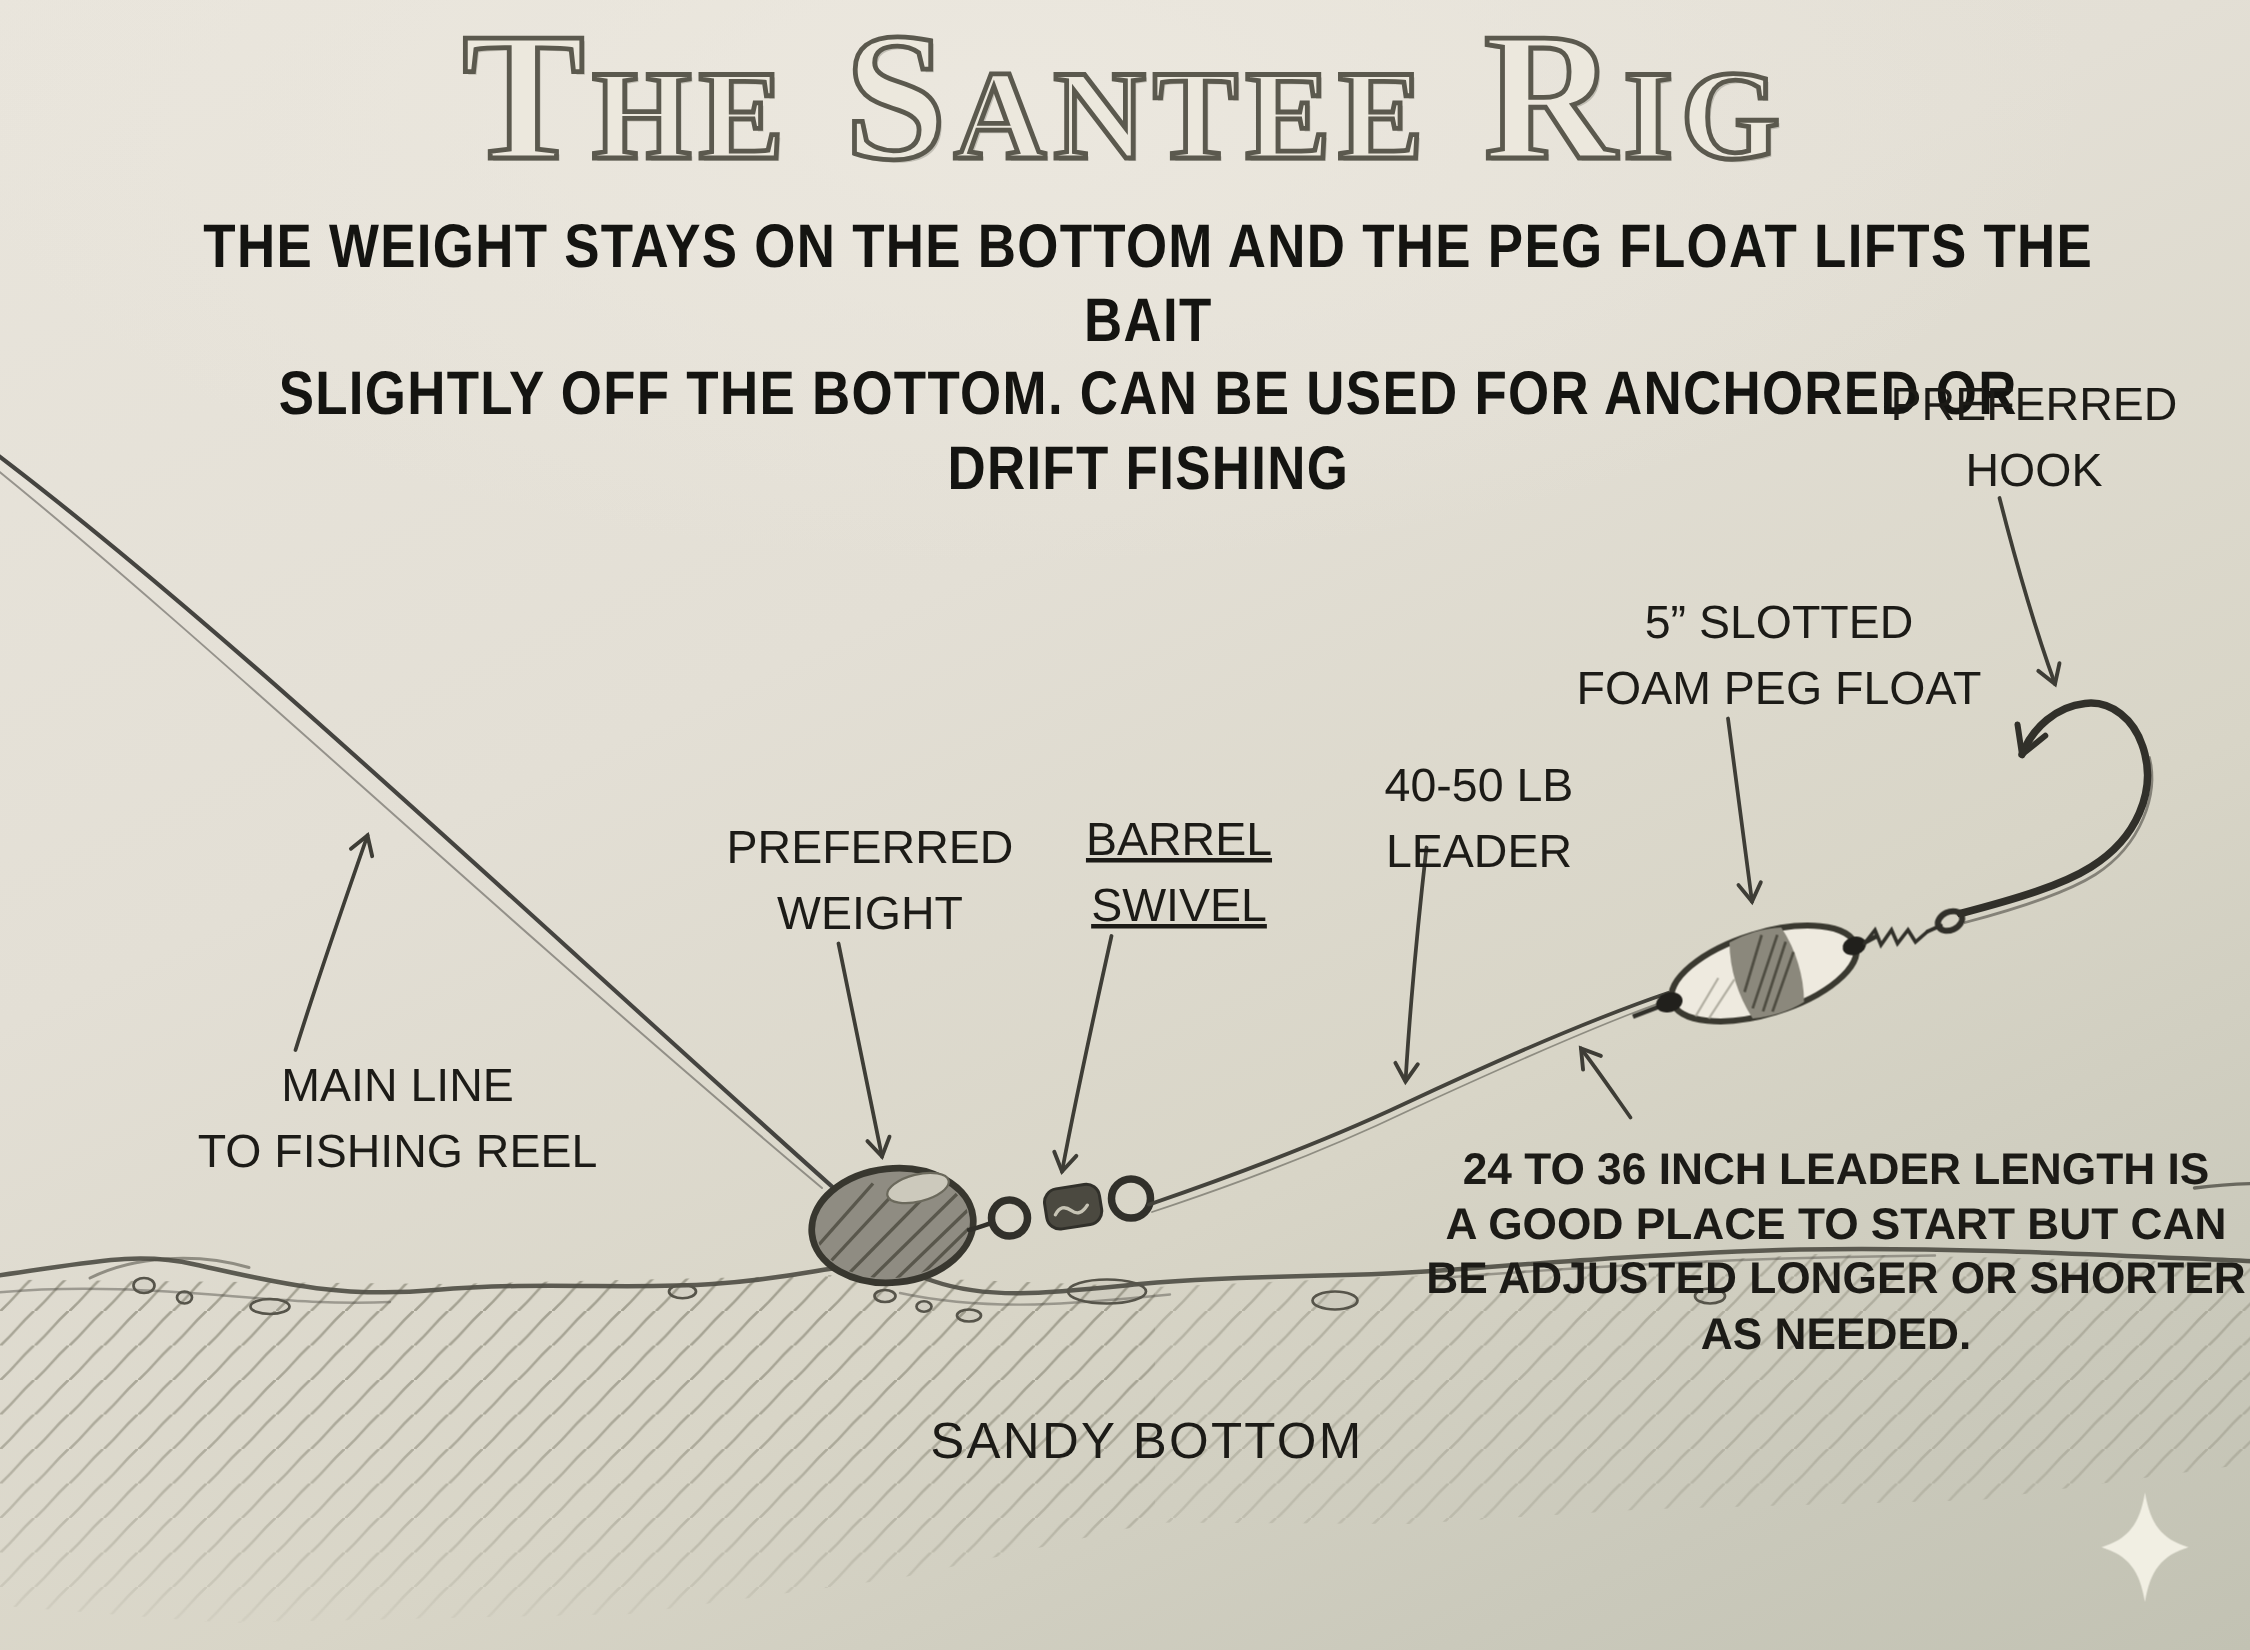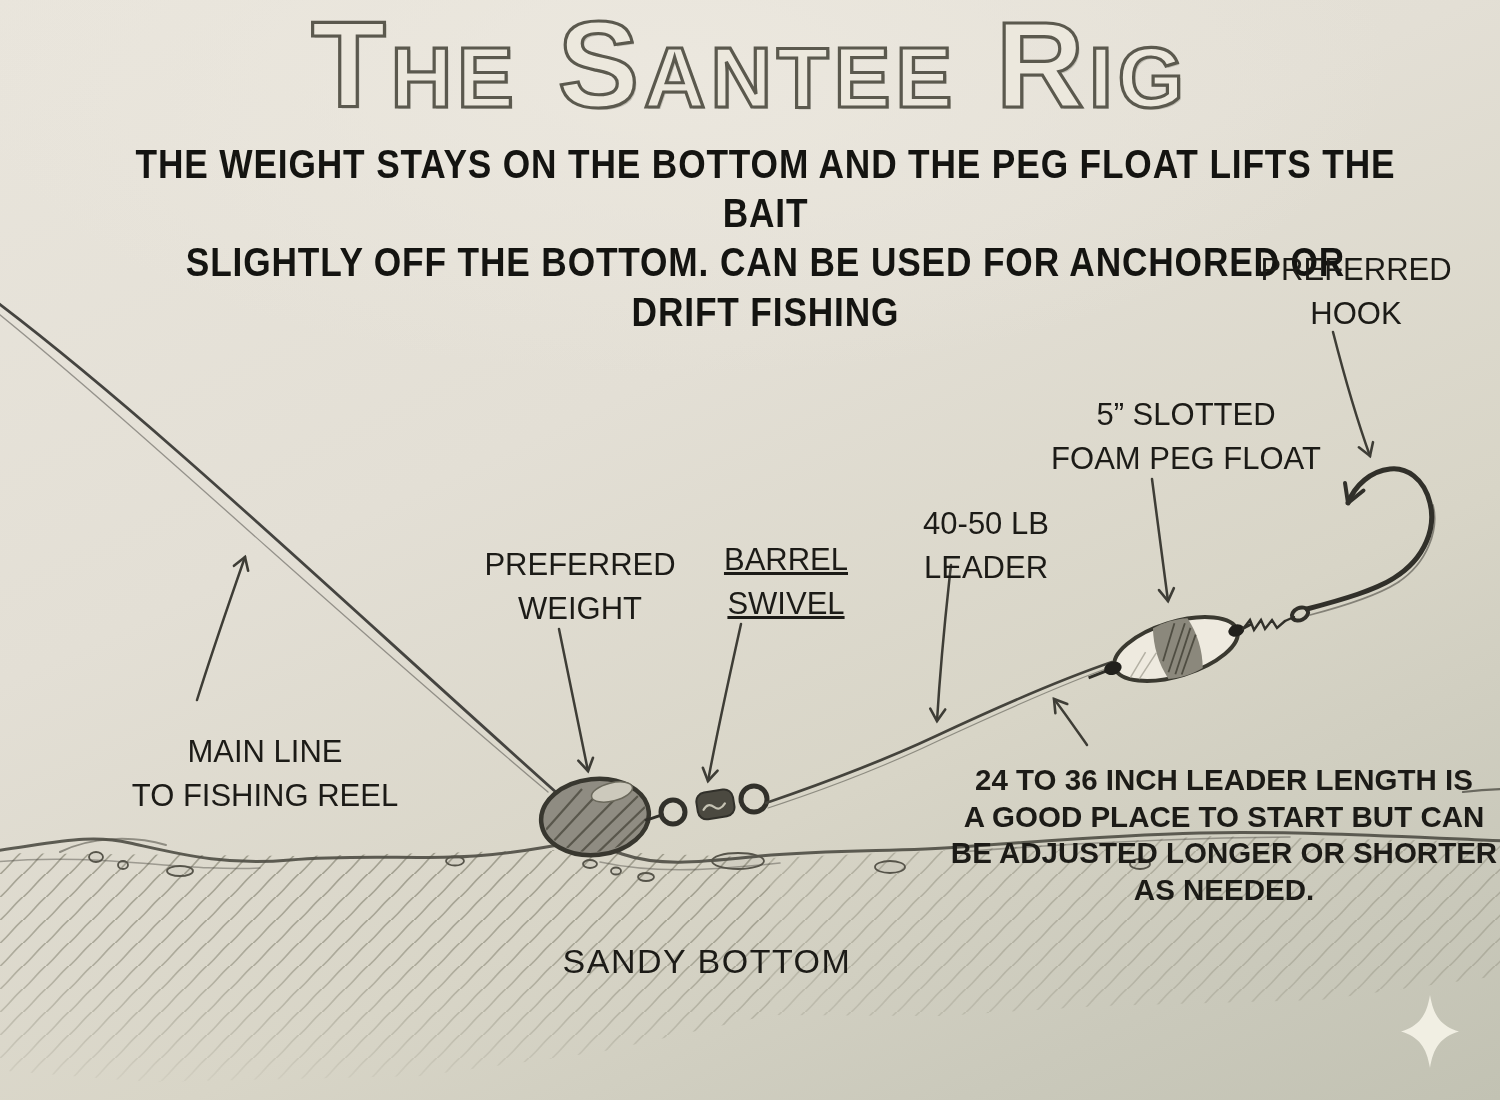--- a/index.html
+++ b/index.html
@@ -154,21 +154,21 @@
       <path d="M197 700 C 212 652 230 600 245 557" marker-end="url(#ah)"></path>
       <path d="M1087 745 C 1075 728 1064 712 1054 699" marker-end="url(#ah)"></path>
       <path d="M1463 792 C 1478 790 1492 789 1506 789" stroke-width="2.2" opacity=".7"></path>
     </g>
 
     <g>
       <path d="M1430 995 C 1433.5 1016 1441 1026 1459 1031.5 C 1441 1037 1433.5 1047 1430 1068 C 1426.5 1047 1419 1037 1401 1031.5 C 1419 1026 1426.5 1016 1430 995 Z" fill="#f3f0e5" opacity=".96"></path>
     </g>
   </svg>
 
-  <h1 class="txt title" style="margin:0;">The Santee Rig</h1>
+  <h1 class="txt title" style="margin:0;font-family:Liberation Serif, serif;">The Santee Rig</h1>
 
   <div class="txt subtitle-wrap">
     <span class="subtitle">THE WEIGHT STAYS ON THE BOTTOM AND THE PEG FLOAT LIFTS THE BAIT
 SLIGHTLY OFF THE BOTTOM. CAN BE USED FOR ANCHORED OR DRIFT FISHING</span>
   </div>
 
   <div class="txt lbl" style="left:1175px;top:248px;width:300px;">PREFERRED
 HOOK</div>
 
   <div class="txt lbl" style="left:980px;top:393px;width:350px;">5” SLOTTED
@@ -176,23 +176,23 @@
 
   <div class="txt lbl" style="left:855px;top:502px;width:200px;">40-50 LB
 LEADER</div>
 
   <div class="txt lbl" style="left:655px;top:538px;width:200px;text-decoration:underline;">BARREL
 SWIVEL</div>
 
   <div class="txt lbl" style="left:424px;top:543px;width:250px;">PREFERRED
 WEIGHT</div>
 
-  <div class="txt lbl" style="left:84px;top:730px;width:300px;">MAIN LINE
+  <div class="txt lbl" style="left:84px;top:702px;width:300px;">MAIN LINE
 TO FISHING REEL</div>
 
   <div class="txt note" style="left:913px;top:762px;width:560px;">24 TO 36 INCH LEADER LENGTH IS
 A GOOD PLACE TO START BUT CAN
 BE ADJUSTED LONGER OR SHORTER
 AS NEEDED.</div>
 
-  <div class="txt sandy" style="left:526px;top:942px;width:300px;">SANDY BOTTOM</div>
+  <div class="txt sandy" style="left:578px;top:942px;width:300px;text-align:right;">SANDY BOTTOM</div>
 
 </div>
 
 </body></html>

